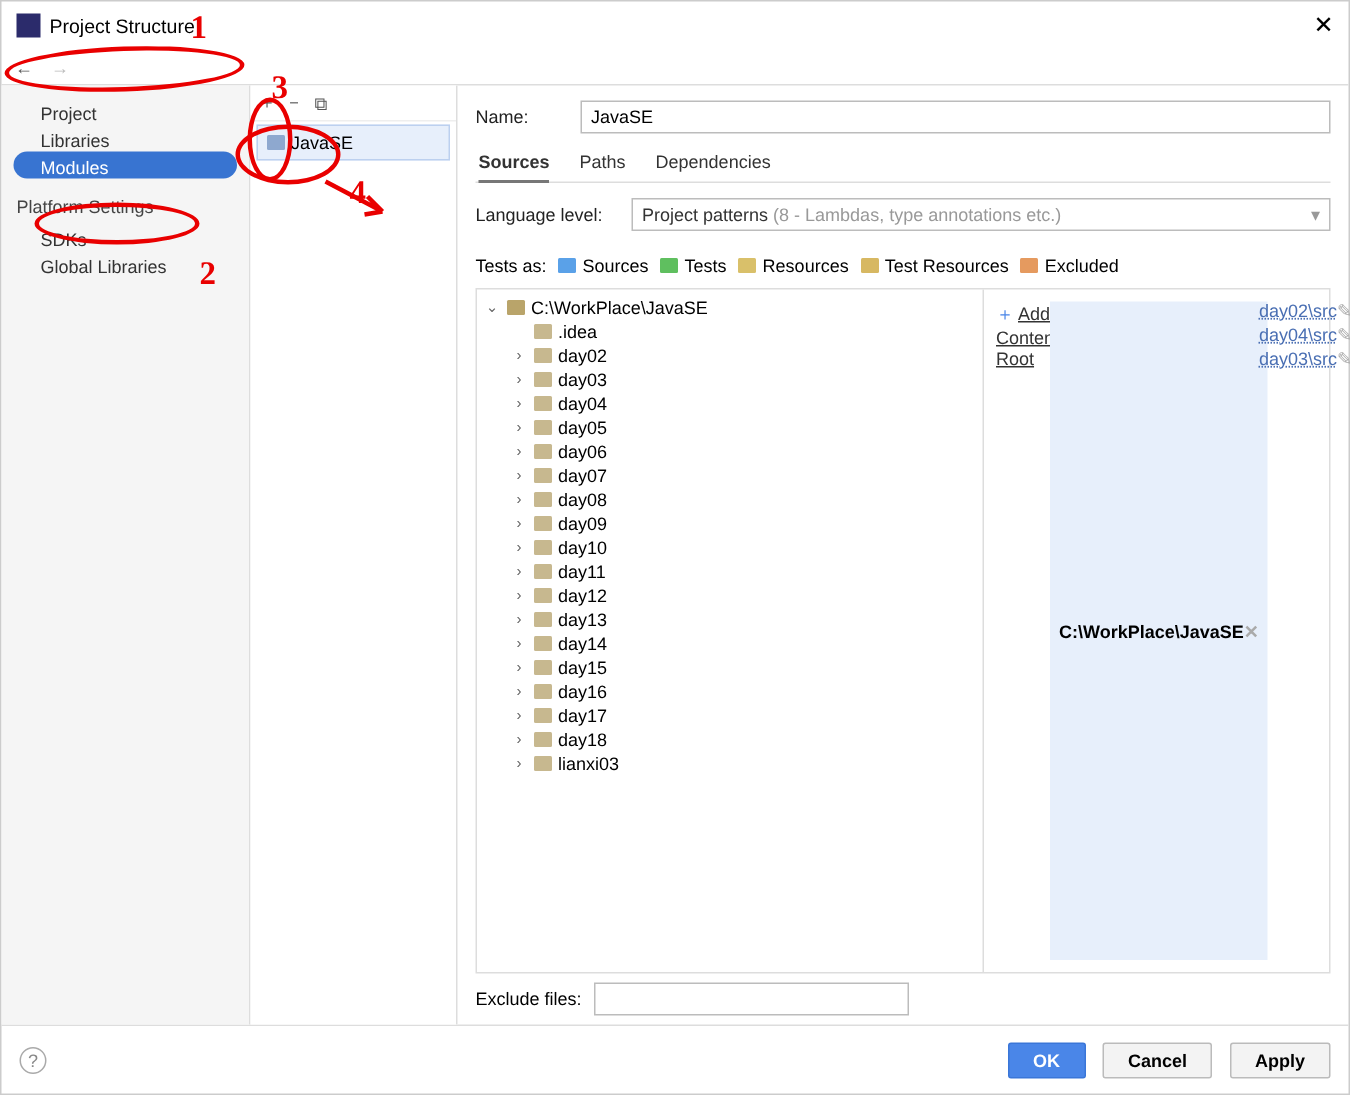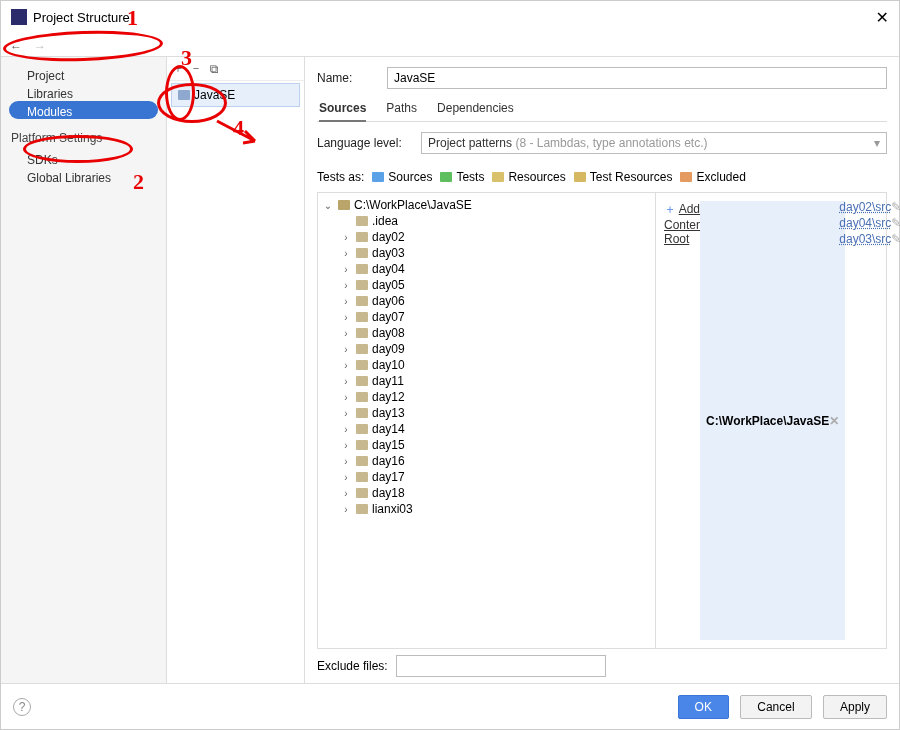--- a/index.html
+++ b/index.html
@@ -40,21 +40,21 @@
   .cr { width:230px; padding:6px 8px; display:flex; flex-direction:row; }
   .add-root { color:#333; padding:2px 0; }
   .cr-head { background:#e7effb; font-weight:bold; padding:3px 6px; margin:2px -6px; display:flex; justify-content:space-between; align-items:center; }
   .cr-sub { color:#4a6fb3; font-weight:bold; margin-top:4px; }
   .sf { display:flex; align-items:center; justify-content:space-between; padding:1px 0; }
   .sf a { color:#4a6fb3; text-decoration:underline; text-decoration-style: dotted; }
   .xicons { display:flex; gap:4px; color:#aaa; }
   .excl { display:flex; align-items:center; gap:8px; padding:6px 0 2px 0; }
   .hint { color:#999; text-align:center; font-size:11px; padding:2px 0 6px 110px; line-height:1.3; }
   .footer { height:46px; display:flex; align-items:center; padding:0 12px; border-top:1px solid #ddd; justify-content:space-between; }
-  .btn { border:1px solid #bbb; background:#f3f3f3; padding:4px 16px; margin-left:8px; cursor:pointer; border-radius:2px; }
+  .btn { border:1px solid #bbb; background:#f3f3f3; padding:4px 16px; margin-left:8px; cursor:pointer; border-radius:2px;font-weight:bold; }
   .btn.primary { background:#4a86e8; color:#fff; border-color:#3a76d8; }
   .help { width:18px; height:18px; border:1px solid #aaa; border-radius:50%; display:inline-flex; align-items:center; justify-content:center; color:#888; }
   
   .anno { position:absolute; pointer-events:none; color:#e90000; font-weight:bold; font-size:22px; font-family: "Comic Sans MS", cursive; }
   .circle1 { position:absolute; left:2px; top:30px; width:160px; height:30px; border:3px solid #e90000; border-radius:50%; transform:rotate(-2deg); pointer-events:none; }
   .circle-mod { position:absolute; left:22px; top:134px; width:110px; height:28px; border:3px solid #e90000; border-radius:50%; pointer-events:none; }
   .circle3 { position:absolute; left:164px; top:64px; width:30px; height:56px; border:3px solid #e90000; border-radius:50%; pointer-events:none; }
   .circle4 { position:absolute; left:156px; top:82px; width:70px; height:40px; border:3px solid #e90000; border-radius:50%; pointer-events:none; }
   .watermark { position:absolute; right:10px; bottom:8px; color:#ddd; font-size:20px; letter-spacing:1px; pointer-events:none; font-style:italic; }
 </style>

